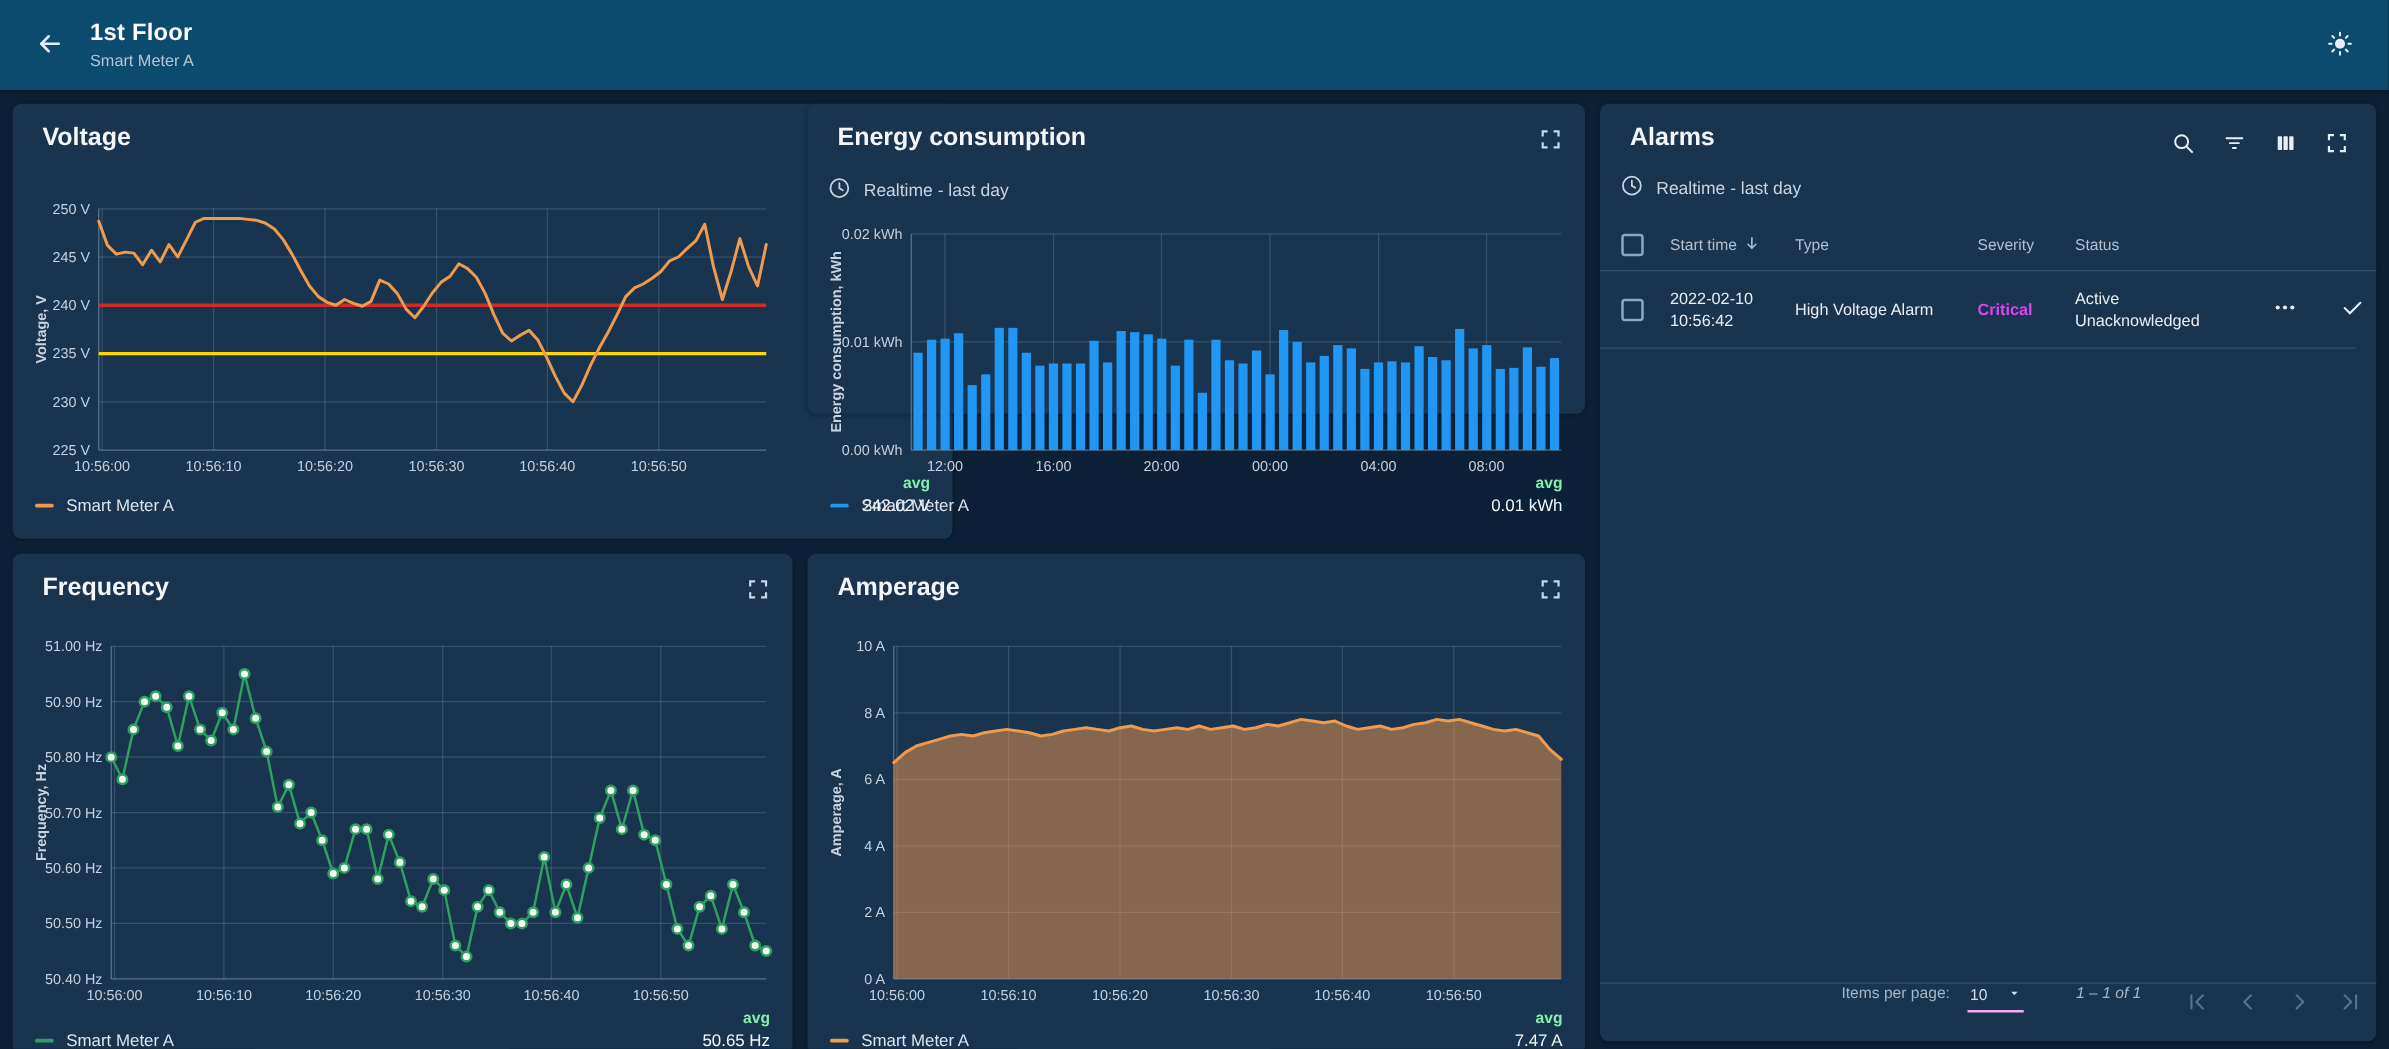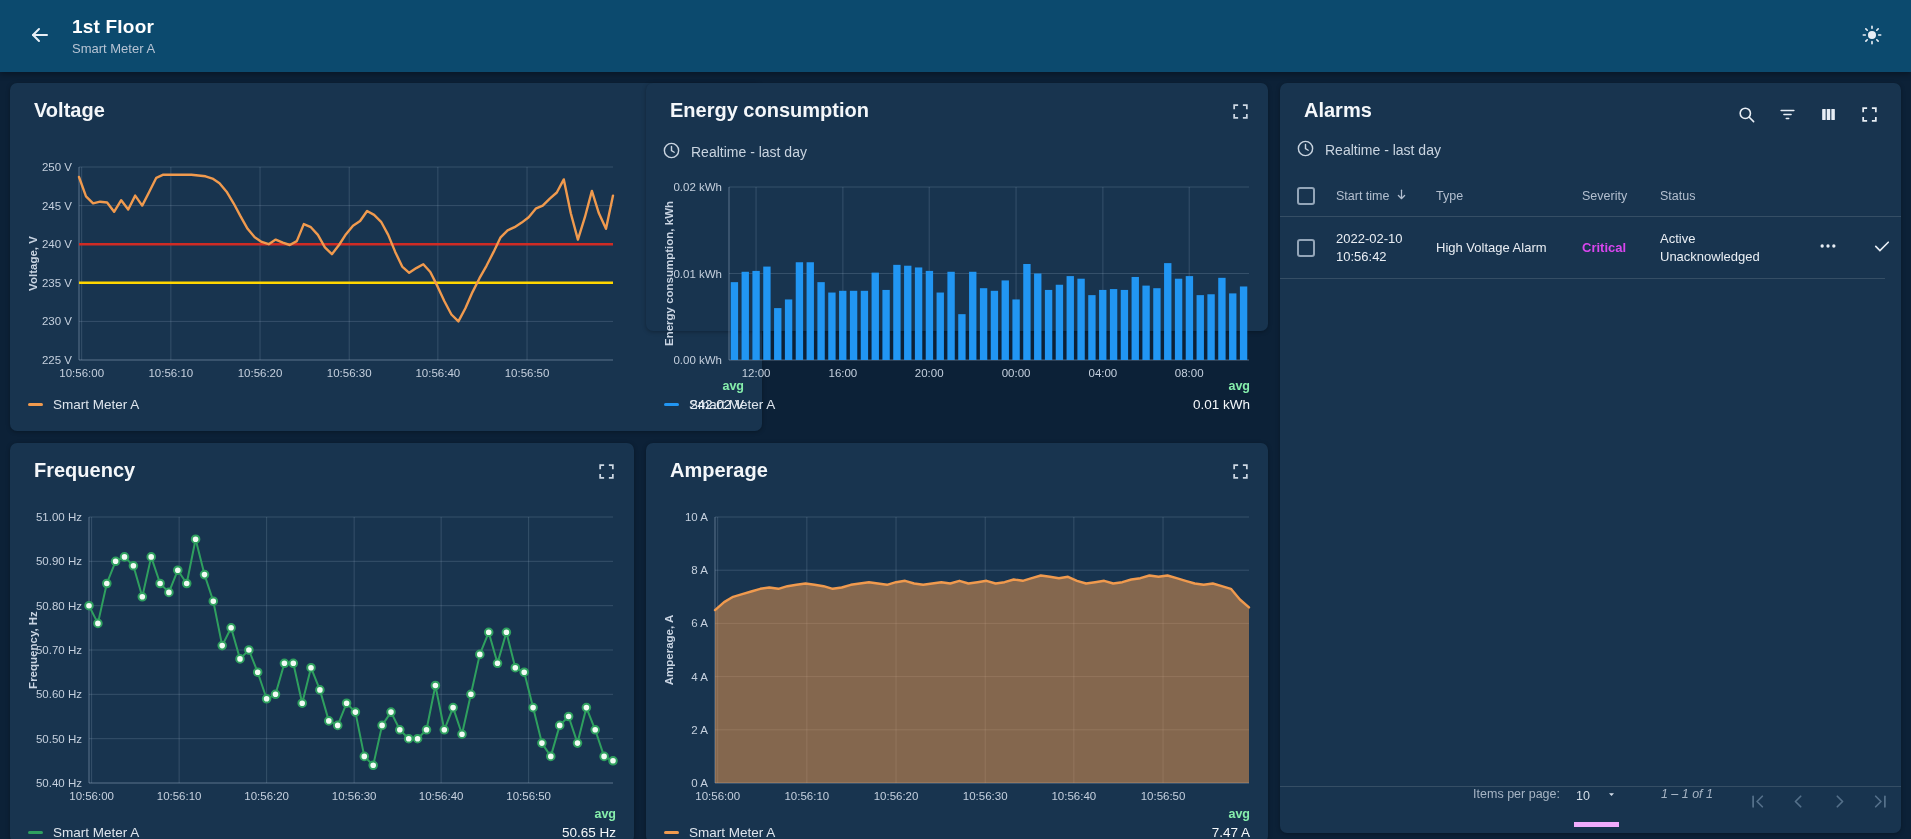--- a/index.html
+++ b/index.html
@@ -49,21 +49,21 @@
             border-bottom:1px solid rgba(255,255,255,.13); }
   .a-row  { position:absolute; top:134px; left:0; right:16px; height:62px; font-size:13px; color:#e9eef4;
             border-bottom:1px solid rgba(255,255,255,.13); }
   .cb { width:18px; height:18px; border:2px solid #93a5b8; border-radius:3px; margin-left:17px; background:transparent; padding:0; }
   .col-sort { display:flex; align-items:center; gap:4px; cursor:pointer; }
   .two-line { line-height:1.35; }
   .sev { font-weight:bold; color:#d946ef; }
   .row-actions { display:flex; justify-content:flex-end; align-items:center; gap:22px; padding-right:20px; color:#c3cedb; }
   .a-pager { position:absolute; left:0; right:0; bottom:0; height:47px; border-top:1px solid rgba(255,255,255,.13);
              display:flex; align-items:flex-start; justify-content:flex-end; font-size:12.5px; color:#a6b4c4; }
-  .pp-select { display:flex; align-items:center; gap:16px; border-bottom:5px solid #f0abfc; padding:2px 2px 19px 2px;
+  .pp-select { display:flex; align-items:center; gap:16px; border-bottom:2px solid #f0abfc; padding:2px 2px 5px 2px;
                margin-left:14px; color:#d3dde8; cursor:pointer; }
   .pp-range { margin:0 30px 0 42px;font-style:italic; }
   .pager-nav { display:flex; gap:12px; color:#54708a; margin-right:6px; }
   .pager-nav .icon-btn { color:#54708a; padding:4px; }
 </style>
 </head>
 <body>
 
 <header class="app-header">
   <button class="icon-btn">

